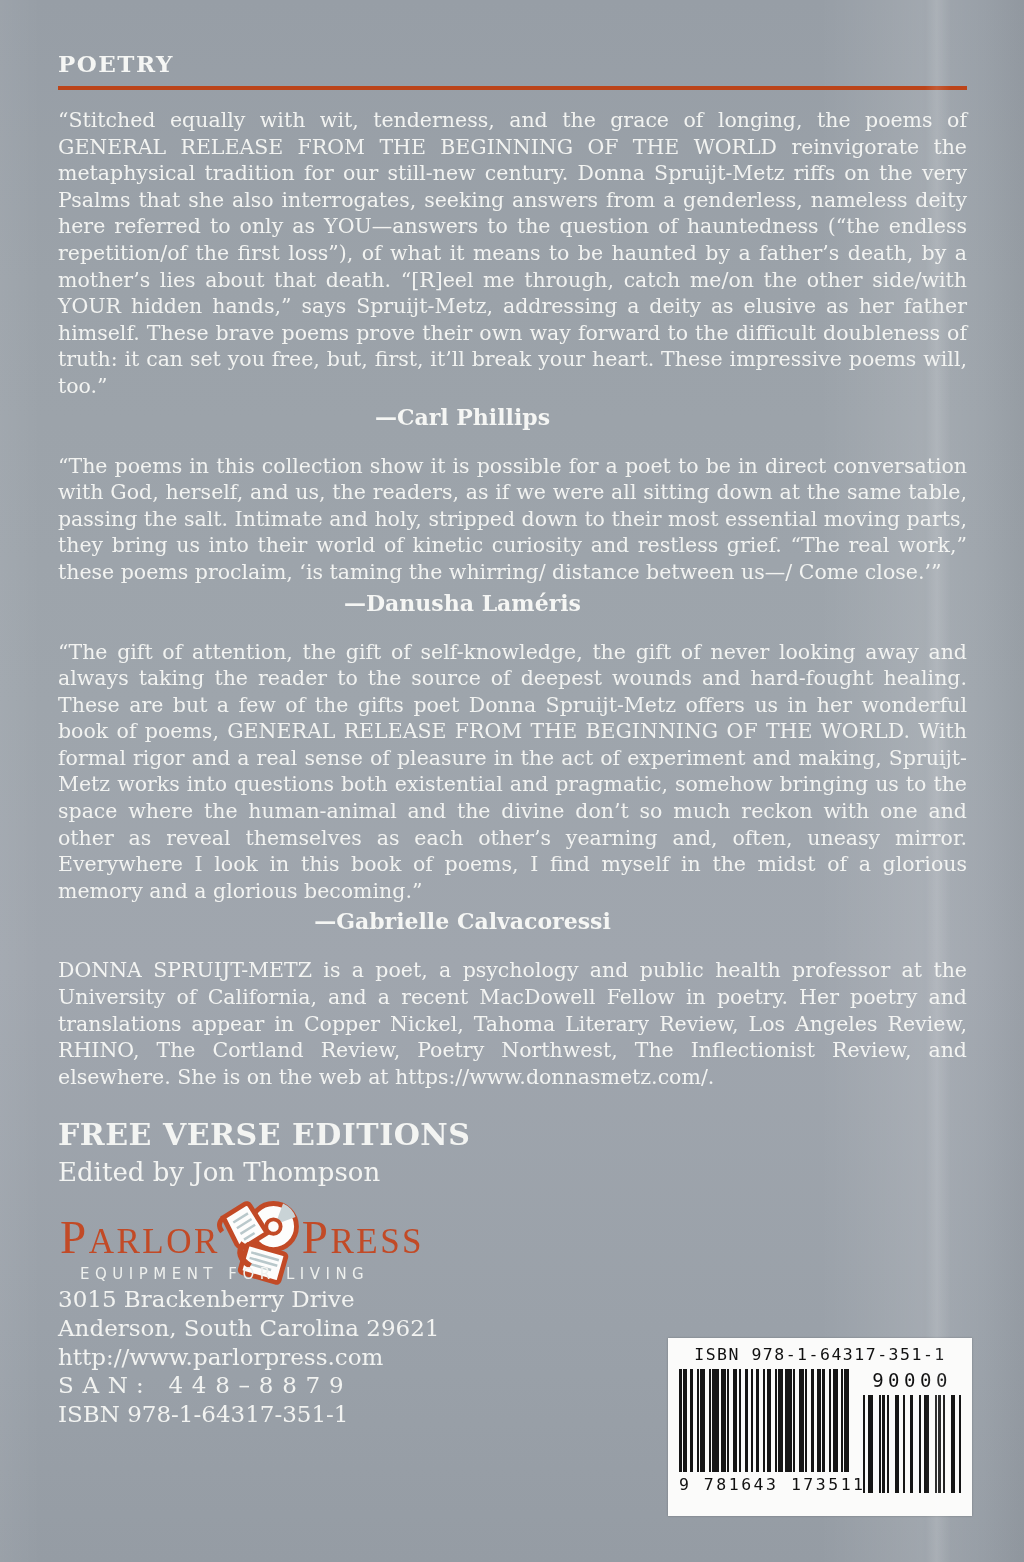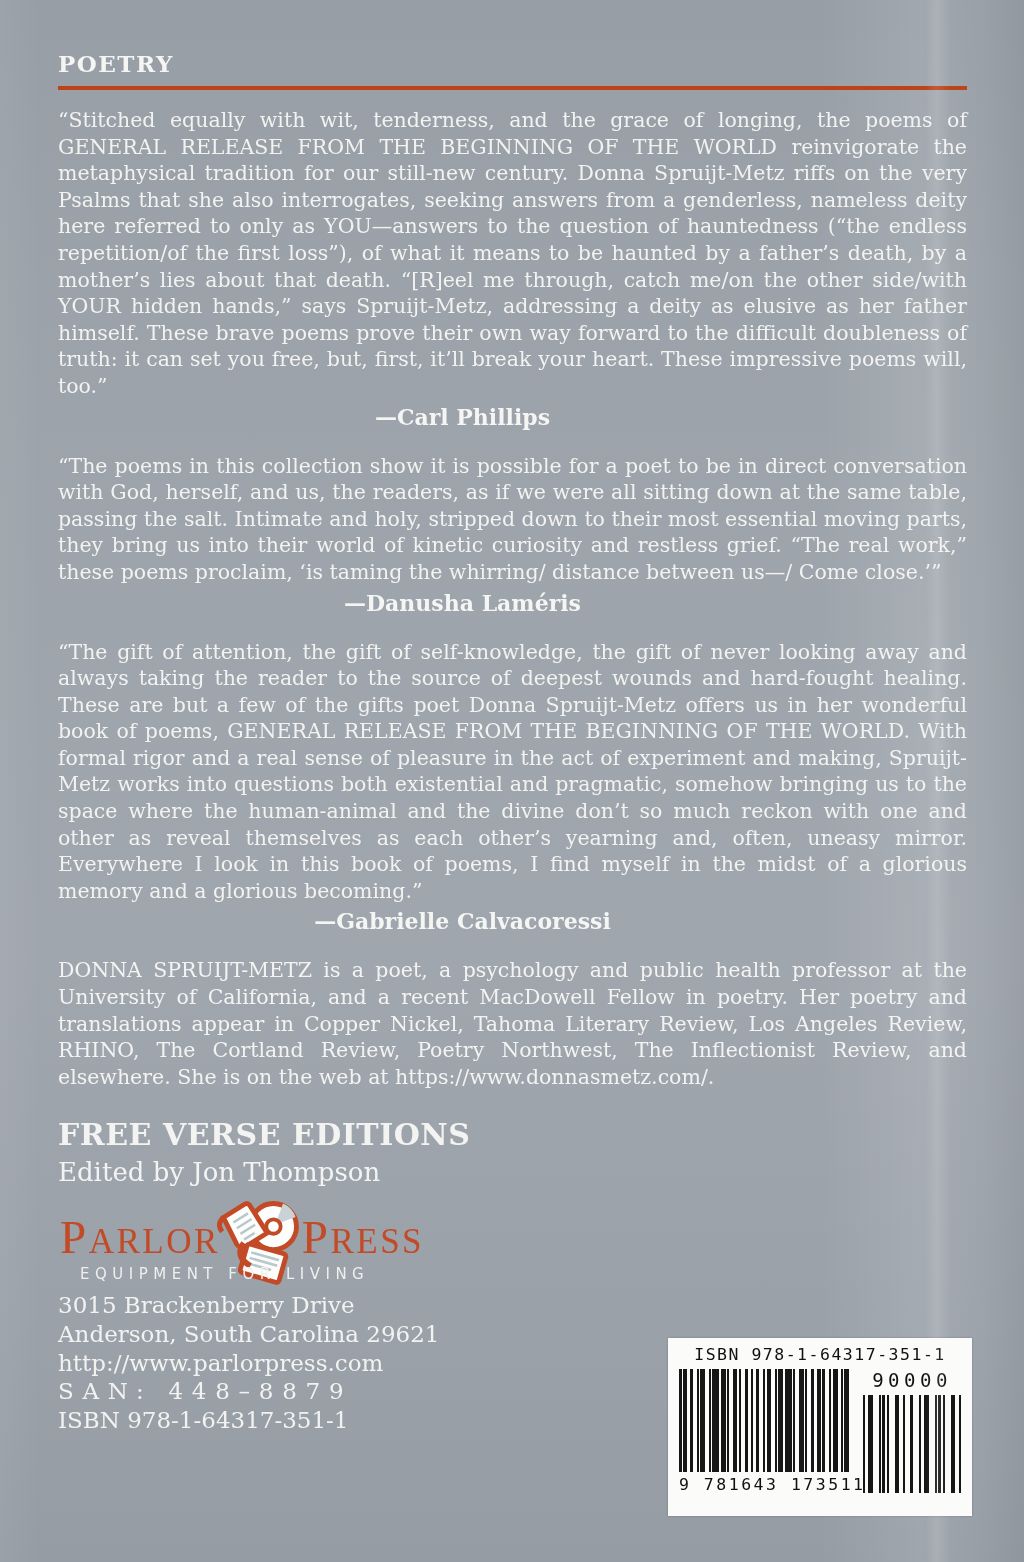--- a/index.html
+++ b/index.html
@@ -72,21 +72,21 @@
   }
   .logo-word::first-letter { font-size: 47px; }
   .logo-icon { margin: -14px -6px -18px -8px; overflow: visible; }
   .tagline {
     margin: -4px 0 0 22px;
     font-family: "DejaVu Sans", sans-serif;
     font-size: 15px; letter-spacing: 5.5px;
     color: #eef0ee;
   }
   
-  .address { margin-top: 8px; font-size: 23px; line-height: 28.6px; color: #f2f3f1; }
+  .address { margin-top: 2px; font-size: 23px; line-height: 28.6px; color: #f2f3f1; }
   .address .san { letter-spacing: 0.38em; }
   
   .barcode-box {
     position: absolute; right: 52px; bottom: 46px;
     width: 304px; height: 178px; box-sizing: border-box;
     background: #fbfbfa; color: #111;
     padding: 7px 11px 6px;
     font-family: "DejaVu Sans Mono", monospace;
     box-shadow: 0 0 2px rgba(0,0,0,0.25);
   }

